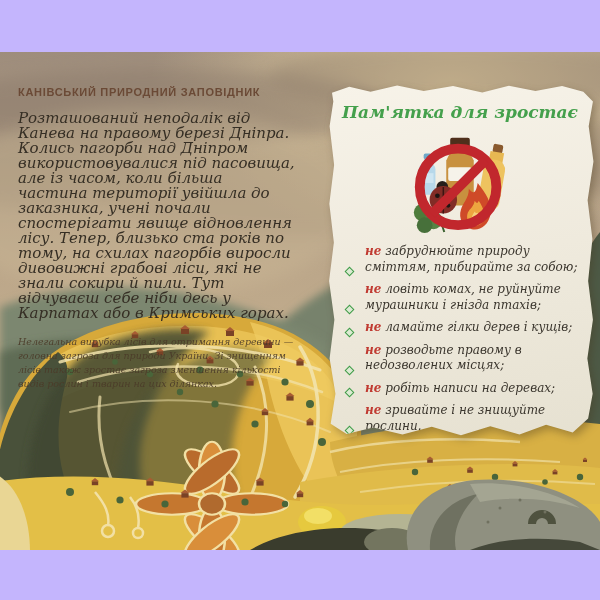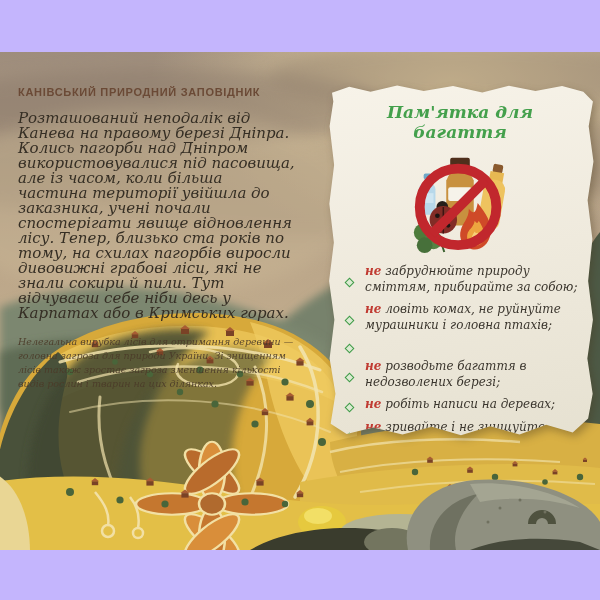--- a/index.html
+++ b/index.html
@@ -23,21 +23,21 @@
       clip-path:polygon(1.5% 2.5%,8% .8%,16% 2.2%,26% .4%,36% 2%,47% .6%,58% 2.4%,68% .5%,78% 2%,
       88% .6%,96% 2.2%,99.6% 5%,98% 12%,99.8% 22%,97.6% 33%,99.4% 44%,97.8% 56%,99.6% 67%,
       97.5% 78%,99.5% 88%,97.8% 95%,92% 99%,82% 96.8%,72% 99.6%,61% 97.2%,50% 99.8%,39% 97.4%,
       28% 99.6%,17% 97.6%,7% 99.4%,1% 96.5%,2.8% 88%,.6% 78%,2.4% 67%,.4% 56%,2.2% 45%,.5% 34%,
       2.3% 23%,.6% 12%,2% 5%);
       box-sizing:border-box;padding:16px 16px 0 14px;}
   .card h3{margin:2px 0 0 0;text-align:center;font-size:17px;font-style:italic;
       font-weight:bold;color:#44a04c;}
   .card .prohibit-icon{display:block;margin:4px auto 0 auto;}
   .rules{list-style:none;margin:8px 0 0 0;padding:0;}
-  .rules li{display:flex;align-items:center;margin-bottom:7px;}
+  .rules li{display:flex;align-items:flex-end;margin-bottom:7px;}
   .diamond{flex:none;width:5px;height:5px;border:1.5px solid #3f9a46;background:#dcead2;
       transform:rotate(45deg);margin:5px 12px 0 4px;}
   .rule-text{font-style:italic;font-size:12px;line-height:15.5px;color:#3a352d;}
   .no-word{color:#c03a31;font-style:italic;font-weight:bold;}
 </style>
 </head>
 <body>
 
 <div class="page">
 
@@ -210,21 +210,21 @@
   </svg>
 
   <div class="left-panel">
     <h2>КАНІВСЬКИЙ ПРИРОДНИЙ ЗАПОВІДНИК</h2>
     <p class="body">Розташований неподалік від Канева на правому березі Дніпра. Колись пагорби над Дніпром використовувалися під пасовища, але із часом, коли більша частина території увійшла до заказника, учені почали спостерігати явище відновлення лісу. Тепер, близько ста років по тому, на схилах пагорбів виросли дивовижні грабові ліси, які не знали сокири й пили. Тут відчуваєш себе ніби десь у Карпатах або в Кримських горах.</p>
     <p class="note">Нелегальна вирубка лісів для отримання деревини — головна загроза для природи України. Зі знищенням лісів також зростає загроза зменшення кількості видів рослин і тварин на цих ділянках.</p>
   </div>
 
   <div class="card-wrap">
     <div class="card">
-      <h3>Пам'ятка для багаття</h3>
+      <h3>Пам'ятка для зростає</h3>
 
       <svg class="prohibit-icon" width="120" height="110" viewBox="0 0 120 112">
 
         <g>
           <rect x="23" y="28" width="8" height="6" rx="2" fill="#6fa8c8"></rect>
           <rect x="24" y="33" width="6" height="6" fill="#9cc4de"></rect>
           <rect x="18" y="38" width="17" height="32" rx="6" fill="#b7d8ea"></rect>
           <rect x="20" y="48" width="13" height="10" fill="#cfe6f2"></rect>
         </g>
 
@@ -271,28 +271,29 @@
         </g>
       </svg>
 
       <ul class="rules">
         <li>
           <span class="diamond"></span>
           <span class="rule-text"><em class="no-word">не</em> <span>забруднюйте природу сміттям, прибирайте за собою;</span></span>
         </li>
         <li>
           <span class="diamond"></span>
-          <span class="rule-text"><em class="no-word">не</em> <span>ловіть комах, не руйнуйте мурашники і головна птахів;</span></span>
-        </li>
-        <li>
-          <span class="diamond"></span>
-        </li>
-        <li>
-          <span class="diamond"></span>
-          <span class="rule-text"><em class="no-word">не</em> <span>розводьте багаття в недозволених березі;</span></span>
+          <span class="rule-text"><em class="no-word">не</em> <span>ловіть комах, не руйнуйте мурашники і гнізда птахів;</span></span>
+        </li>
+        <li>
+          <span class="diamond"></span>
+          <span class="rule-text"><em class="no-word">не</em> <span>ламайте гілки дерев і кущів;</span></span>
+        </li>
+        <li>
+          <span class="diamond"></span>
+          <span class="rule-text"><em class="no-word">не</em> <span>розводьте правому в недозволених місцях;</span></span>
         </li>
         <li>
           <span class="diamond"></span>
           <span class="rule-text"><em class="no-word">не</em> <span>робіть написи на деревах;</span></span>
         </li>
         <li>
           <span class="diamond"></span>
           <span class="rule-text"><em class="no-word">не</em> <span>зривайте і не знищуйте рослини.</span></span>
         </li>
       </ul>

